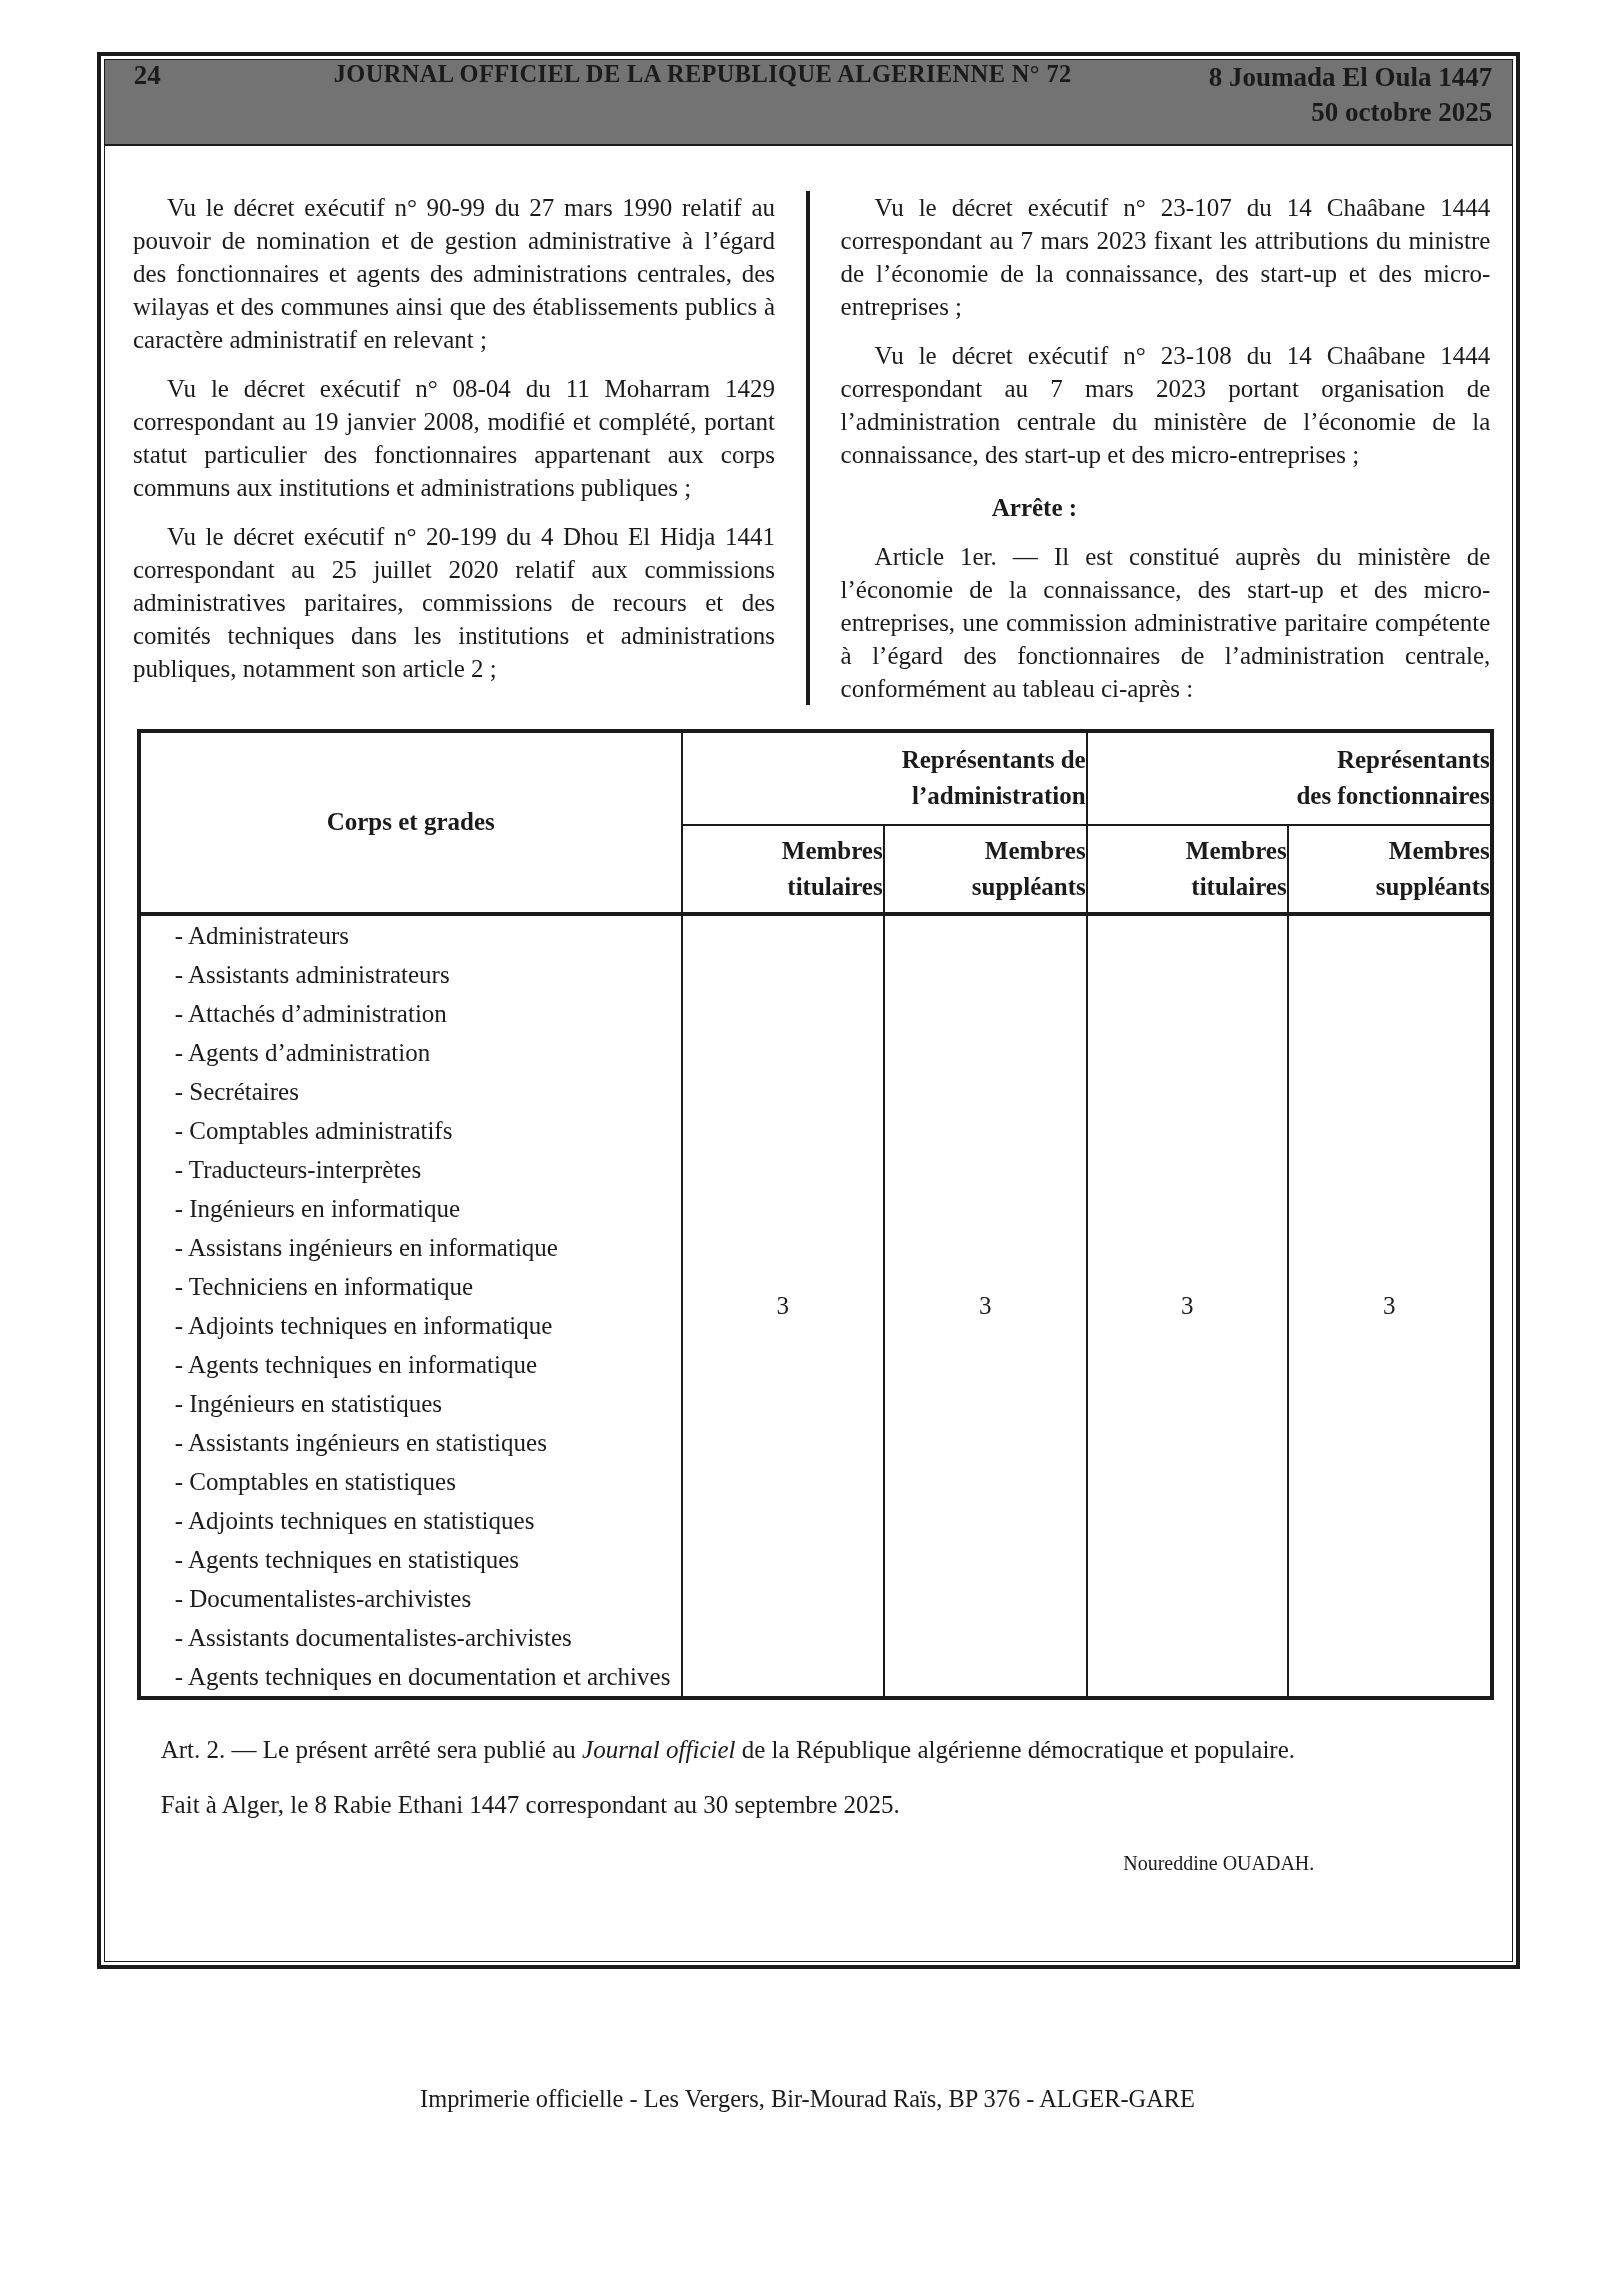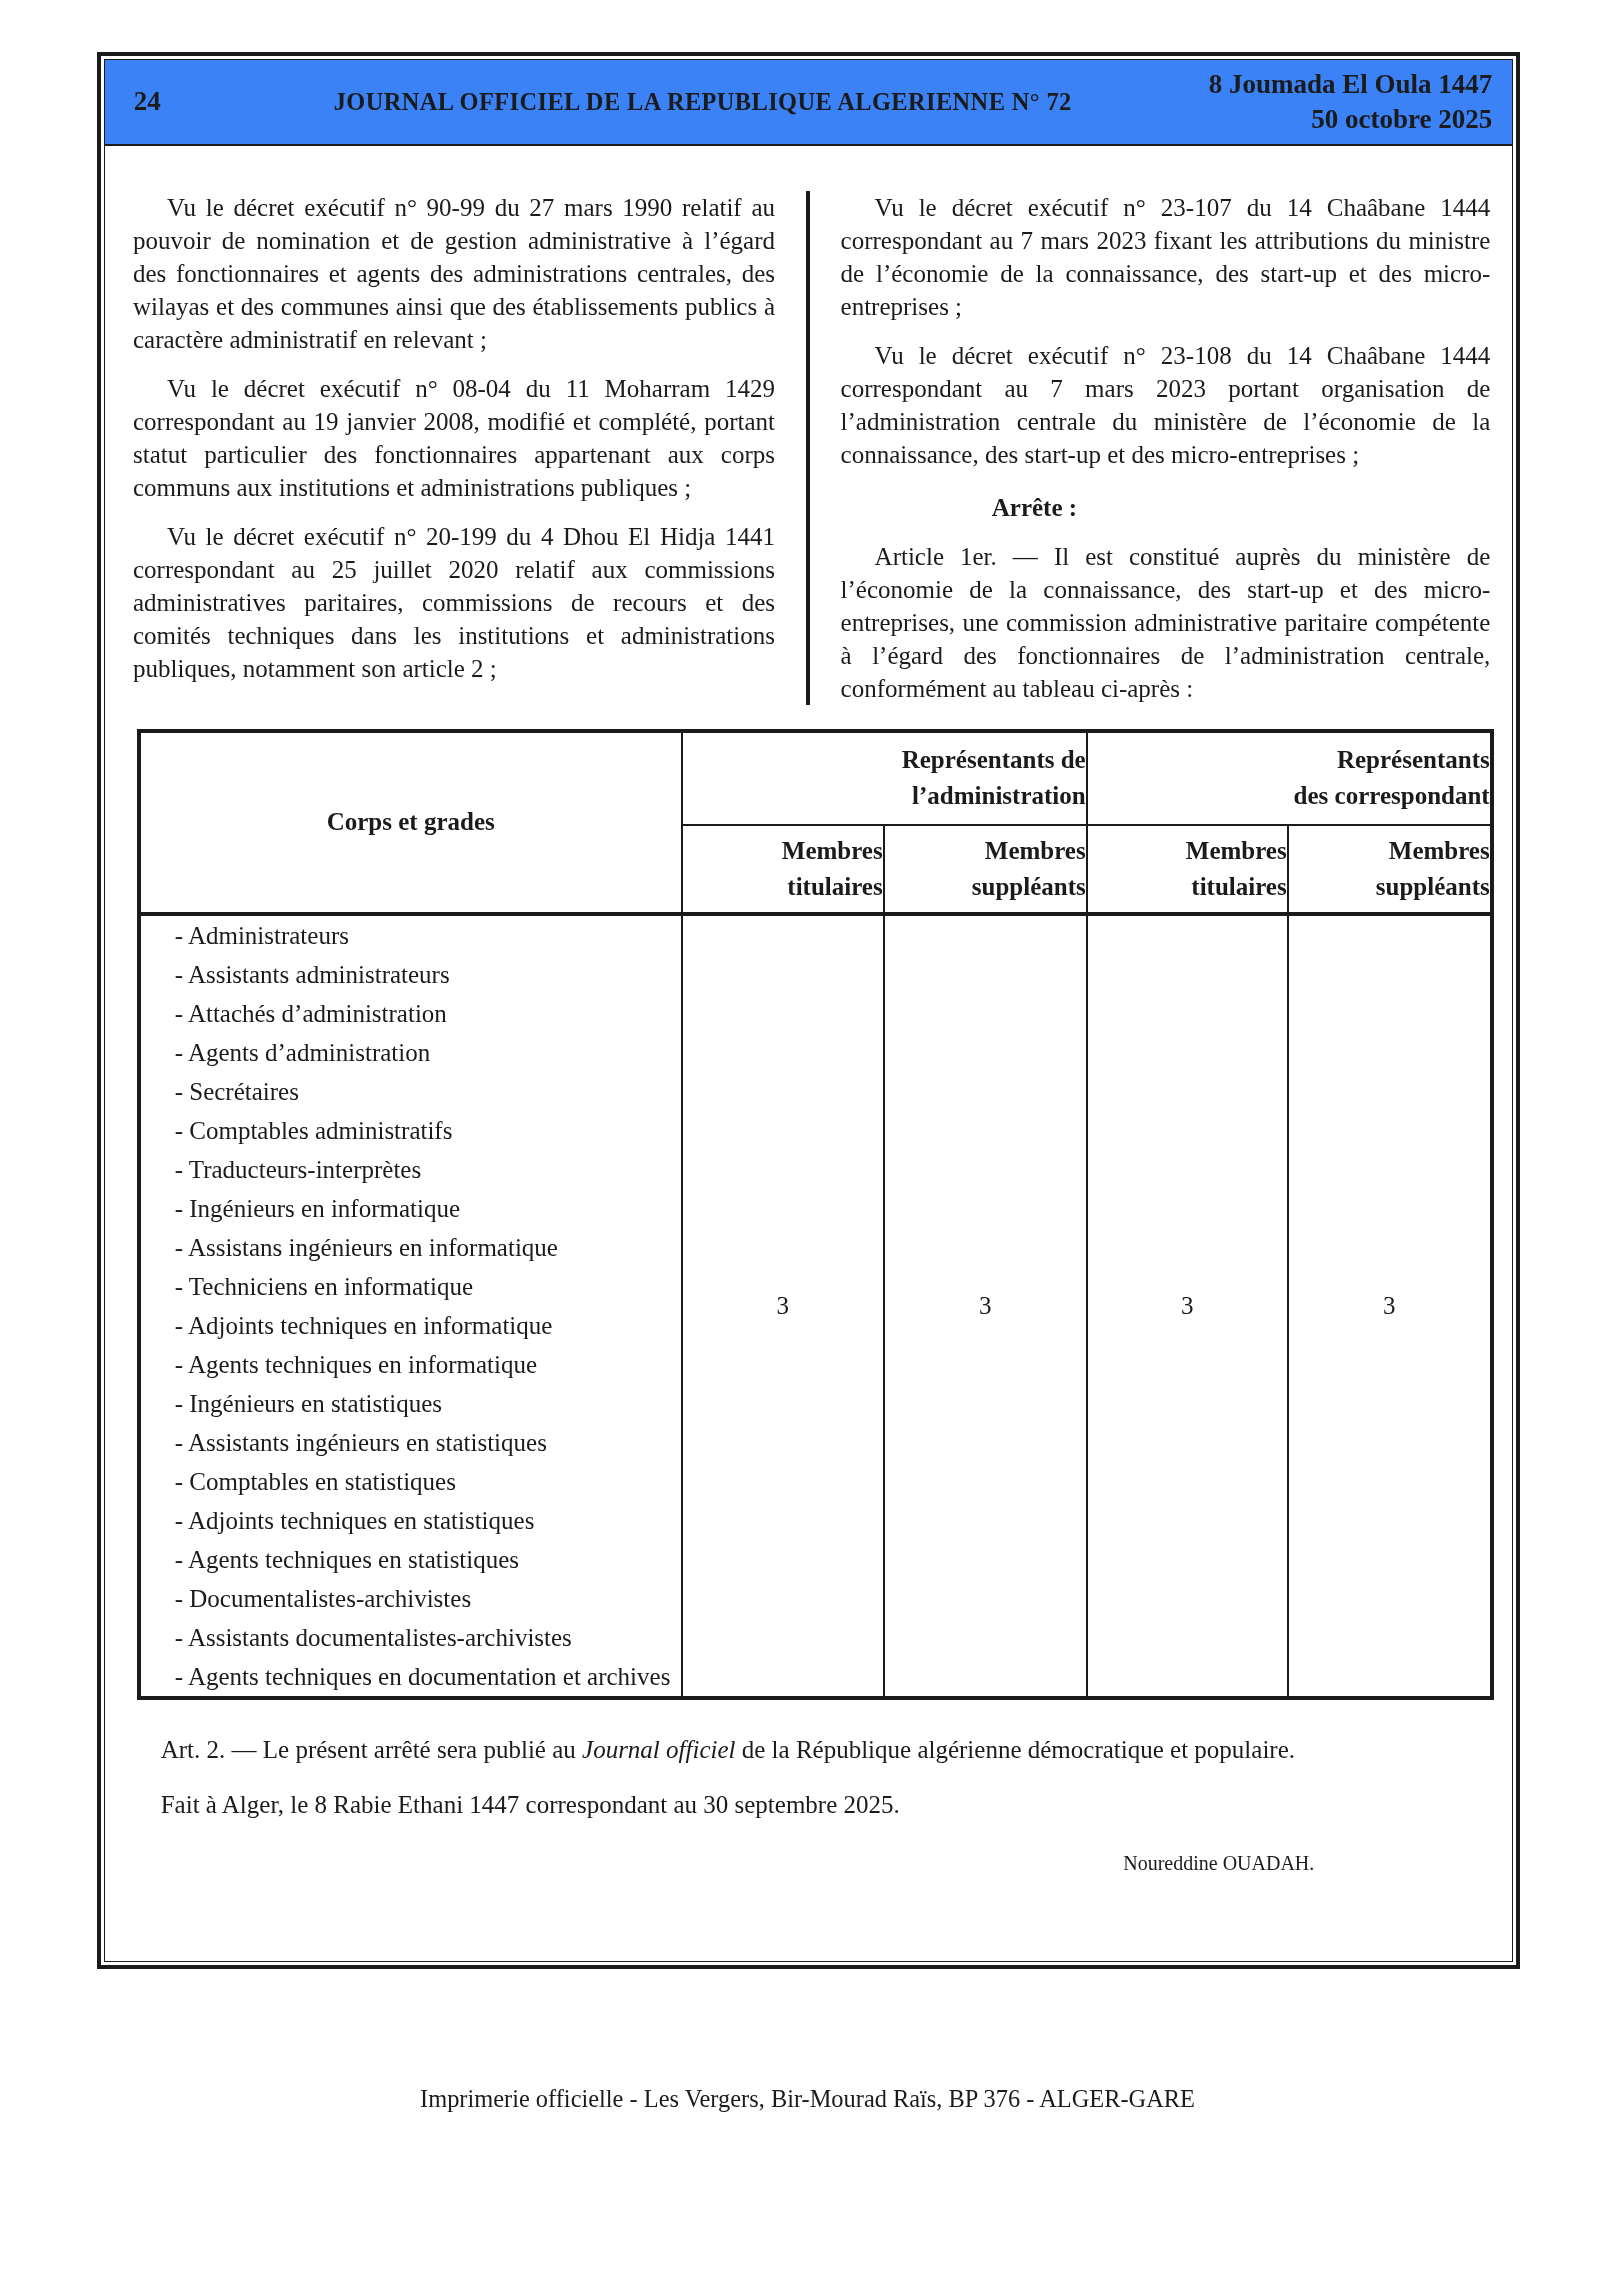--- a/index.html
+++ b/index.html
@@ -29,24 +29,24 @@
   .inner-box {
     width: 100%;
     height: 100%;
     border: 1.8px solid #1b1b1b;
     overflow: hidden;
   }
 
   
   .header-band {
     height: 86px;
-    background: #3b82f6;
+    background: #737373;
     border-bottom: 2.7px solid #1b1b1b;
     display: flex;
-    align-items: center;
+    align-items: flex-start;
   }
   .page-num {
     font-weight: bold;
     font-size: 27px;
     margin-left: 29px;
     width: 63px;
     flex: 0 0 auto;
   }
   .journal-title {
     flex: 1 1 auto;
@@ -211,21 +211,21 @@
           </colgroup>
           <thead>
             <tr class="gh-row">
               <th rowspan="2">Corps et grades</th>
               <th colspan="2">
                 <span class="tl">Représentants de</span>
                 <span class="tl">l’administration</span>
               </th>
               <th colspan="2">
                 <span class="tl">Représentants</span>
-                <span class="tl">des correspondant</span>
+                <span class="tl">des fonctionnaires</span>
               </th>
             </tr>
             <tr class="sh-row">
               <th>
                 <span class="tl">Membres</span>
                 <span class="tl">titulaires</span>
               </th>
               <th>
                 <span class="tl">Membres</span>
                 <span class="tl">suppléants</span>

